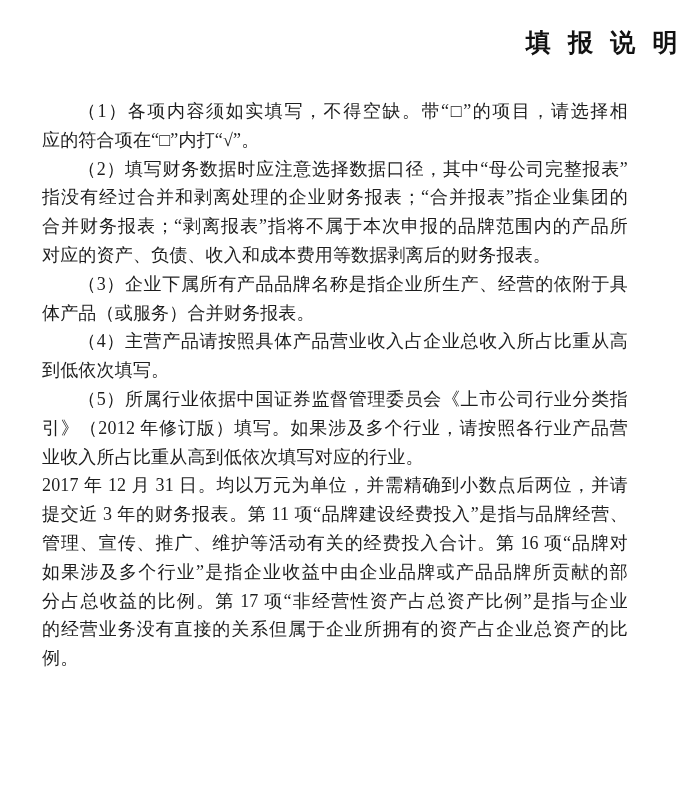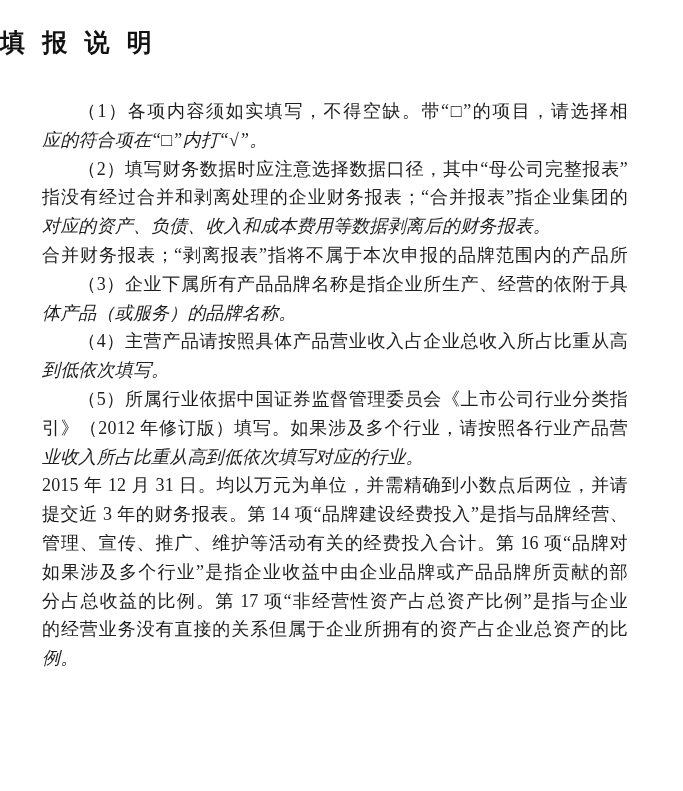--- a/index.html
+++ b/index.html
@@ -14,21 +14,21 @@
     background: #ffffff;
     overflow: hidden;
     font-family: "Liberation Serif", "DejaVu Serif", serif;
     color: #1d1d1d;
   }
   .doc-title {
     position: absolute;
     top: 24px;
     left: 0;
     width: 100%;
-    text-align: left;
+    text-align: right;
     font-size: 25px;
     line-height: 38px;
     font-weight: bold;
     letter-spacing: 0.22em;
     color: #121212;
     white-space: pre;
   }
   .body-text {
     position: absolute;
     left: 42px;
@@ -43,56 +43,55 @@
   }
   
   .fill {
     text-align: justify;
     text-align-last: justify;
   }
   
   .end {
     text-align: left;
     text-align-last: left;
-    font-style: italic;
   }
   
   .first {
     text-indent: 2em;
   }
 </style>
 </head>
 <body>
 
 <div class="page">
 
   <div class="doc-title">填 报 说 明</div>
 
   <div class="body-text">
 
     <div class="line fill first">（1）各项内容须如实填写，不得空缺。带“□”的项目，请选择相</div>
     <div class="line end">应的符合项在“□”内打“√”。</div>
 
     <div class="line fill first">（2）填写财务数据时应注意选择数据口径，其中“母公司完整报表”</div>
     <div class="line fill">指没有经过合并和剥离处理的企业财务报表；“合并报表”指企业集团的</div>
+    <div class="line fill">合并财务报表；“剥离报表”指将不属于本次申报的品牌范围内的产品所</div>
     <div class="line end">对应的资产、负债、收入和成本费用等数据剥离后的财务报表。</div>
-    <div class="line fill">合并财务报表；“剥离报表”指将不属于本次申报的品牌范围内的产品所</div>
 
     <div class="line fill first">（3）企业下属所有产品品牌名称是指企业所生产、经营的依附于具</div>
-    <div class="line end">体产品（或服务）的品牌名称。</div>
+    <div class="line end">体产品（或服务）合并财务报表。</div>
 
     <div class="line fill first">（4）主营产品请按照具体产品营业收入占企业总收入所占比重从高</div>
     <div class="line end">到低依次填写。</div>
 
     <div class="line fill first">（5）所属行业依据中国证券监督管理委员会《上市公司行业分类指</div>
     <div class="line fill">引》（2012 年修订版）填写。如果涉及多个行业，请按照各行业产品营</div>
     <div class="line end">业收入所占比重从高到低依次填写对应的行业。</div>
 
-    <div class="line fill">2015 年 12 月 31 日。均以万元为单位，并需精确到小数点后两位，并请</div>
-    <div class="line fill">提交近 3 年的财务报表。第 14 项“品牌建设经费投入”是指与品牌经营、</div>
+    <div class="line fill">2017 年 12 月 31 日。均以万元为单位，并需精确到小数点后两位，并请</div>
+    <div class="line fill">提交近 3 年的财务报表。第 11 项“品牌建设经费投入”是指与品牌经营、</div>
     <div class="line fill">管理、宣传、推广、维护等活动有关的经费投入合计。第 16 项“品牌对</div>
     <div class="line fill">如果涉及多个行业”是指企业收益中由企业品牌或产品品牌所贡献的部</div>
     <div class="line fill">分占总收益的比例。第 17 项“非经营性资产占总资产比例”是指与企业</div>
     <div class="line fill">的经营业务没有直接的关系但属于企业所拥有的资产占企业总资产的比</div>
     <div class="line end">例。</div>
 
 
   </div>
 </div>
 

